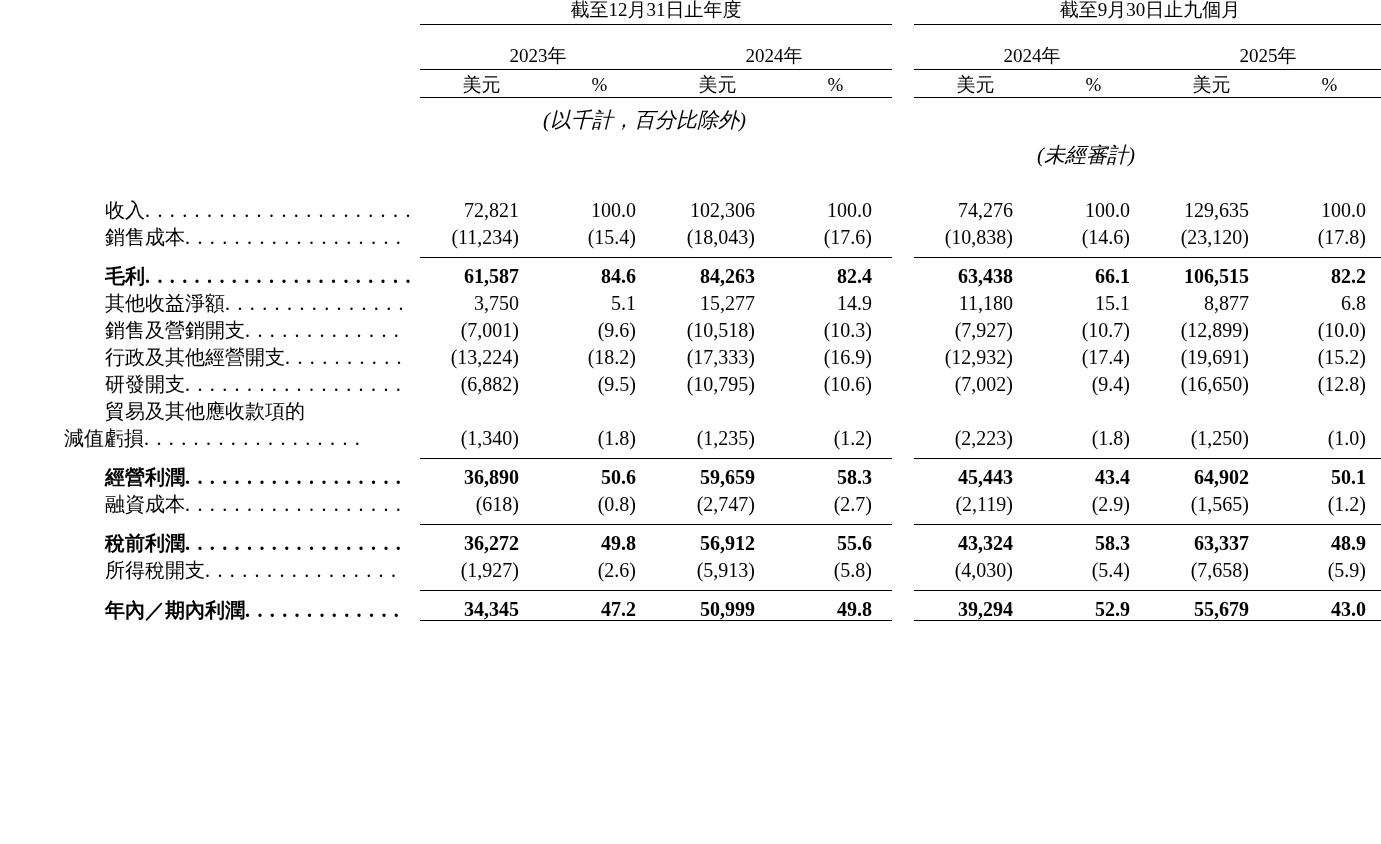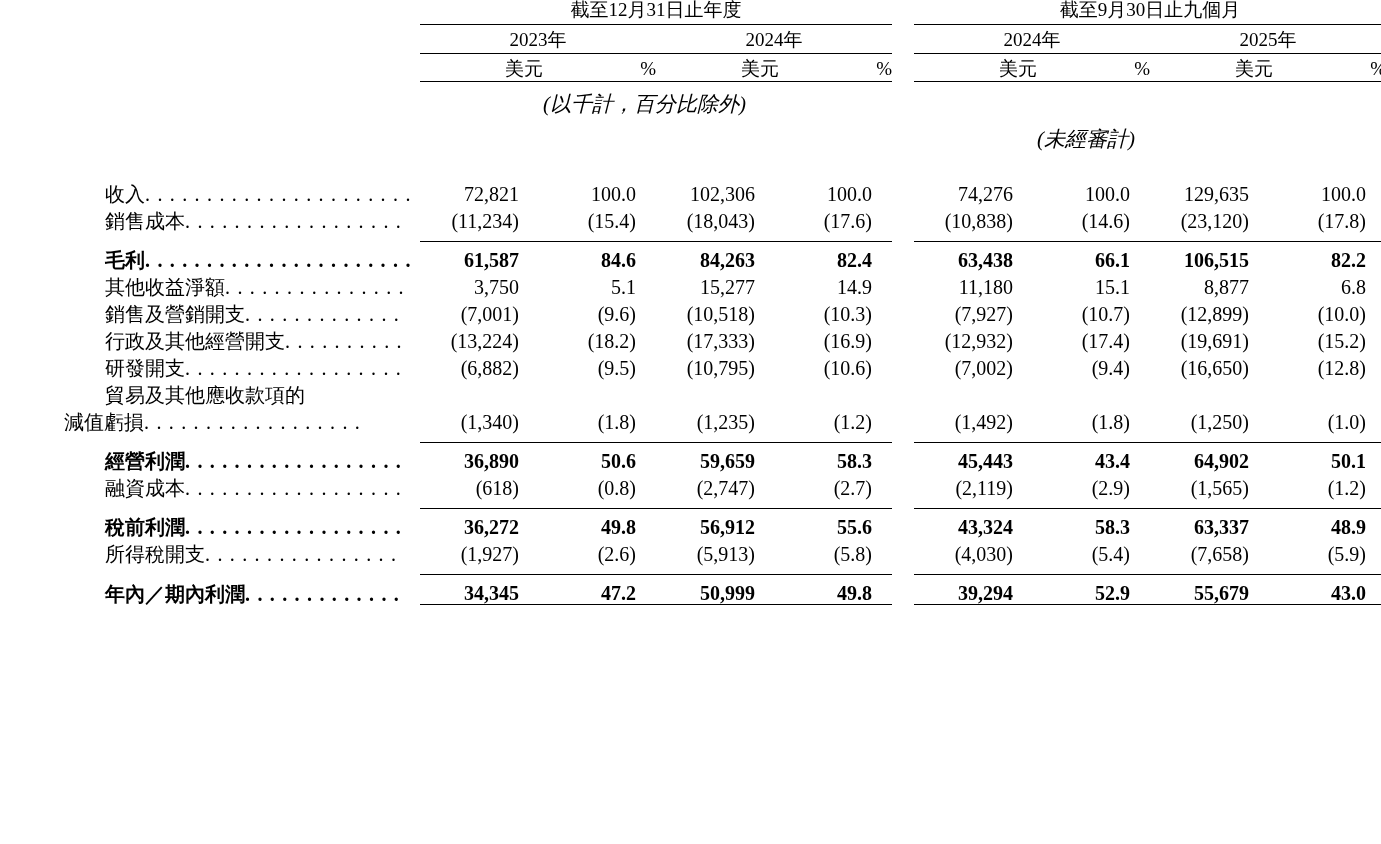--- a/index.html
+++ b/index.html
@@ -46,26 +46,26 @@
   .hdr-group {
     text-align: center;
     font-size: 19px;
     padding-bottom: 5px;
   }
   .rule-bot { border-bottom: 1.3px solid #000; }
   .rule-top { border-top: 1.3px solid #000; }
 
   .hdr-year {
     text-align: center;
-    padding-top: 5px;
+    padding-top: 21px;
     padding-bottom: 4px;
     font-size: 19px;
   }
   .hdr-unit {
-    text-align: right;
+    text-align: center;
     padding-top: 5px;
     padding-bottom: 3px;
     font-size: 19px;
   }
   .note-italic {
     font-style: italic;
     font-size: 21px;
     text-align: left;
     white-space: nowrap;
   }
@@ -297,21 +297,21 @@
         <td class="pctcell"></td>
       </tr>
 
       <tr>
         <td class="rowlabel indent2"><span>減值虧損</span><span class="dots">. . . . . . . . . . . . . . . . . .</span></td>
         <td class="numcell">(1,340)</td>
         <td class="pctcell">(1.8)</td>
         <td class="numcell">(1,235)</td>
         <td class="pctcell">(1.2)</td>
         <td></td>
-        <td class="numcell">(1,492)</td>
+        <td class="numcell">(2,223)</td>
         <td class="pctcell">(1.8)</td>
         <td class="numcell">(1,250)</td>
         <td class="pctcell">(1.0)</td>
       </tr>
       <tr class="smallgap">
           <td colspan="10"></td>
         </tr>
 
       <tr class="bold topline">
         <td class="rowlabel"><span>經營利潤</span><span class="dots">. . . . . . . . . . . . . . . . . .</span></td>

